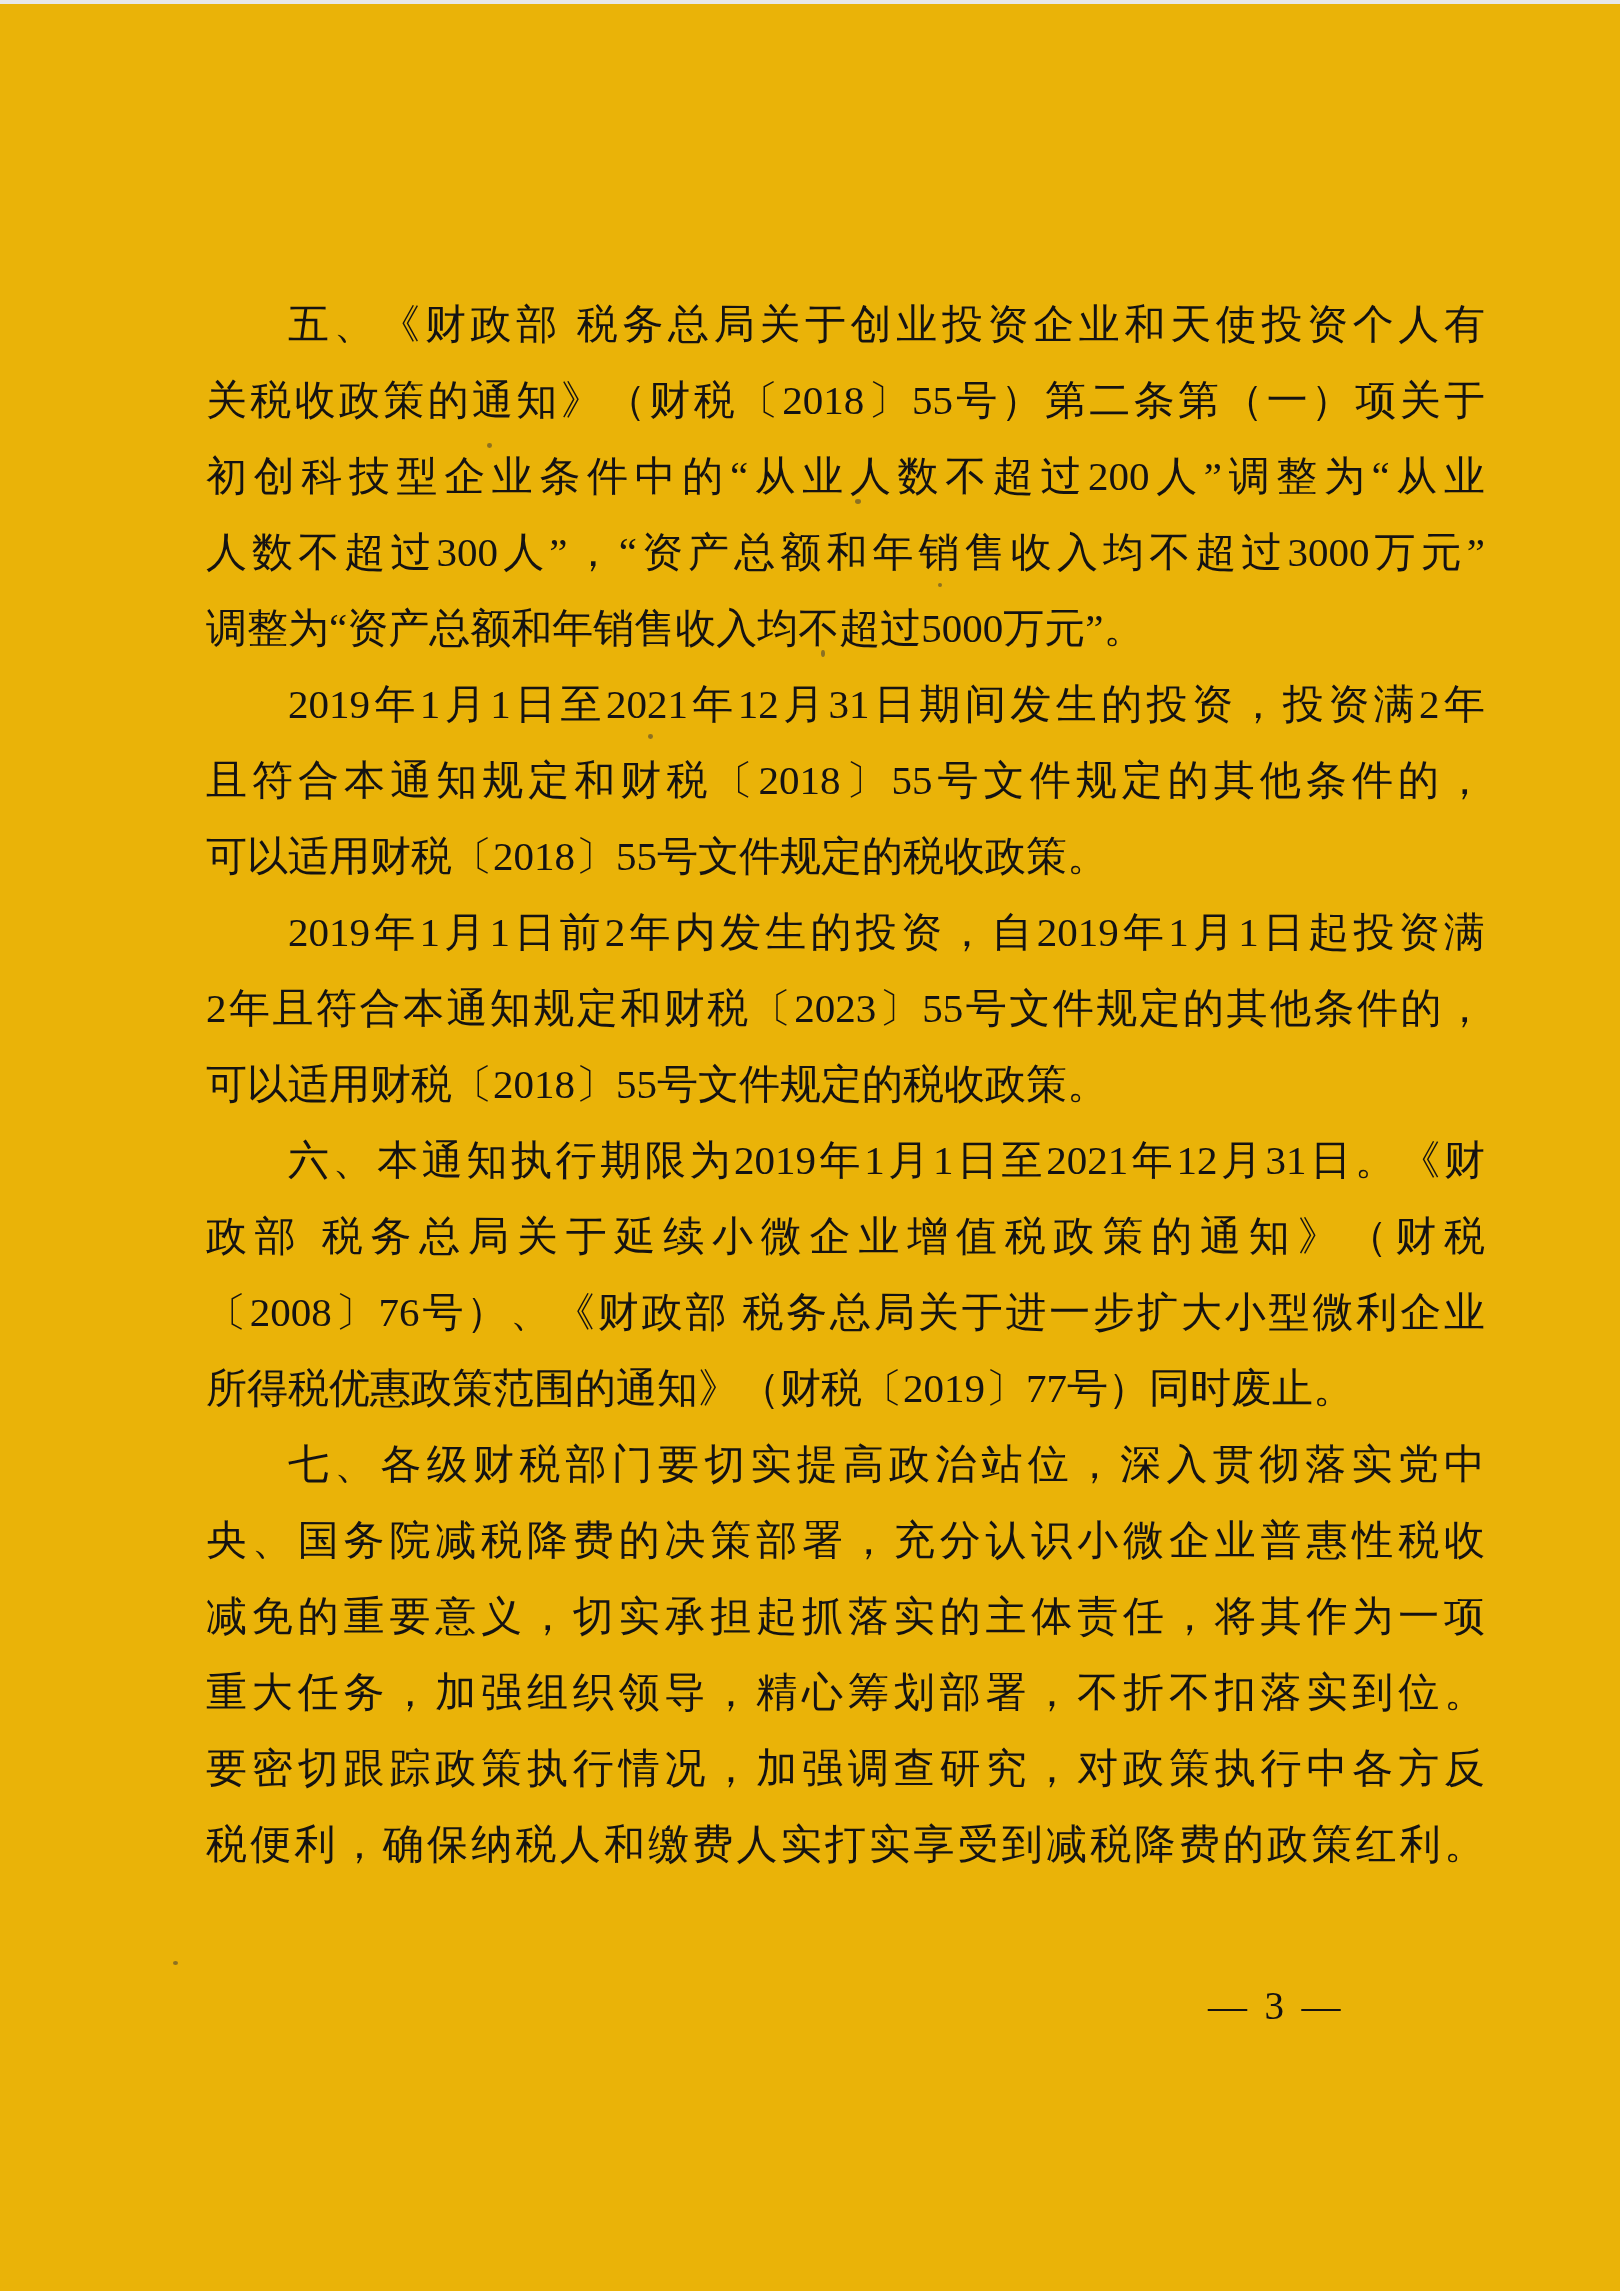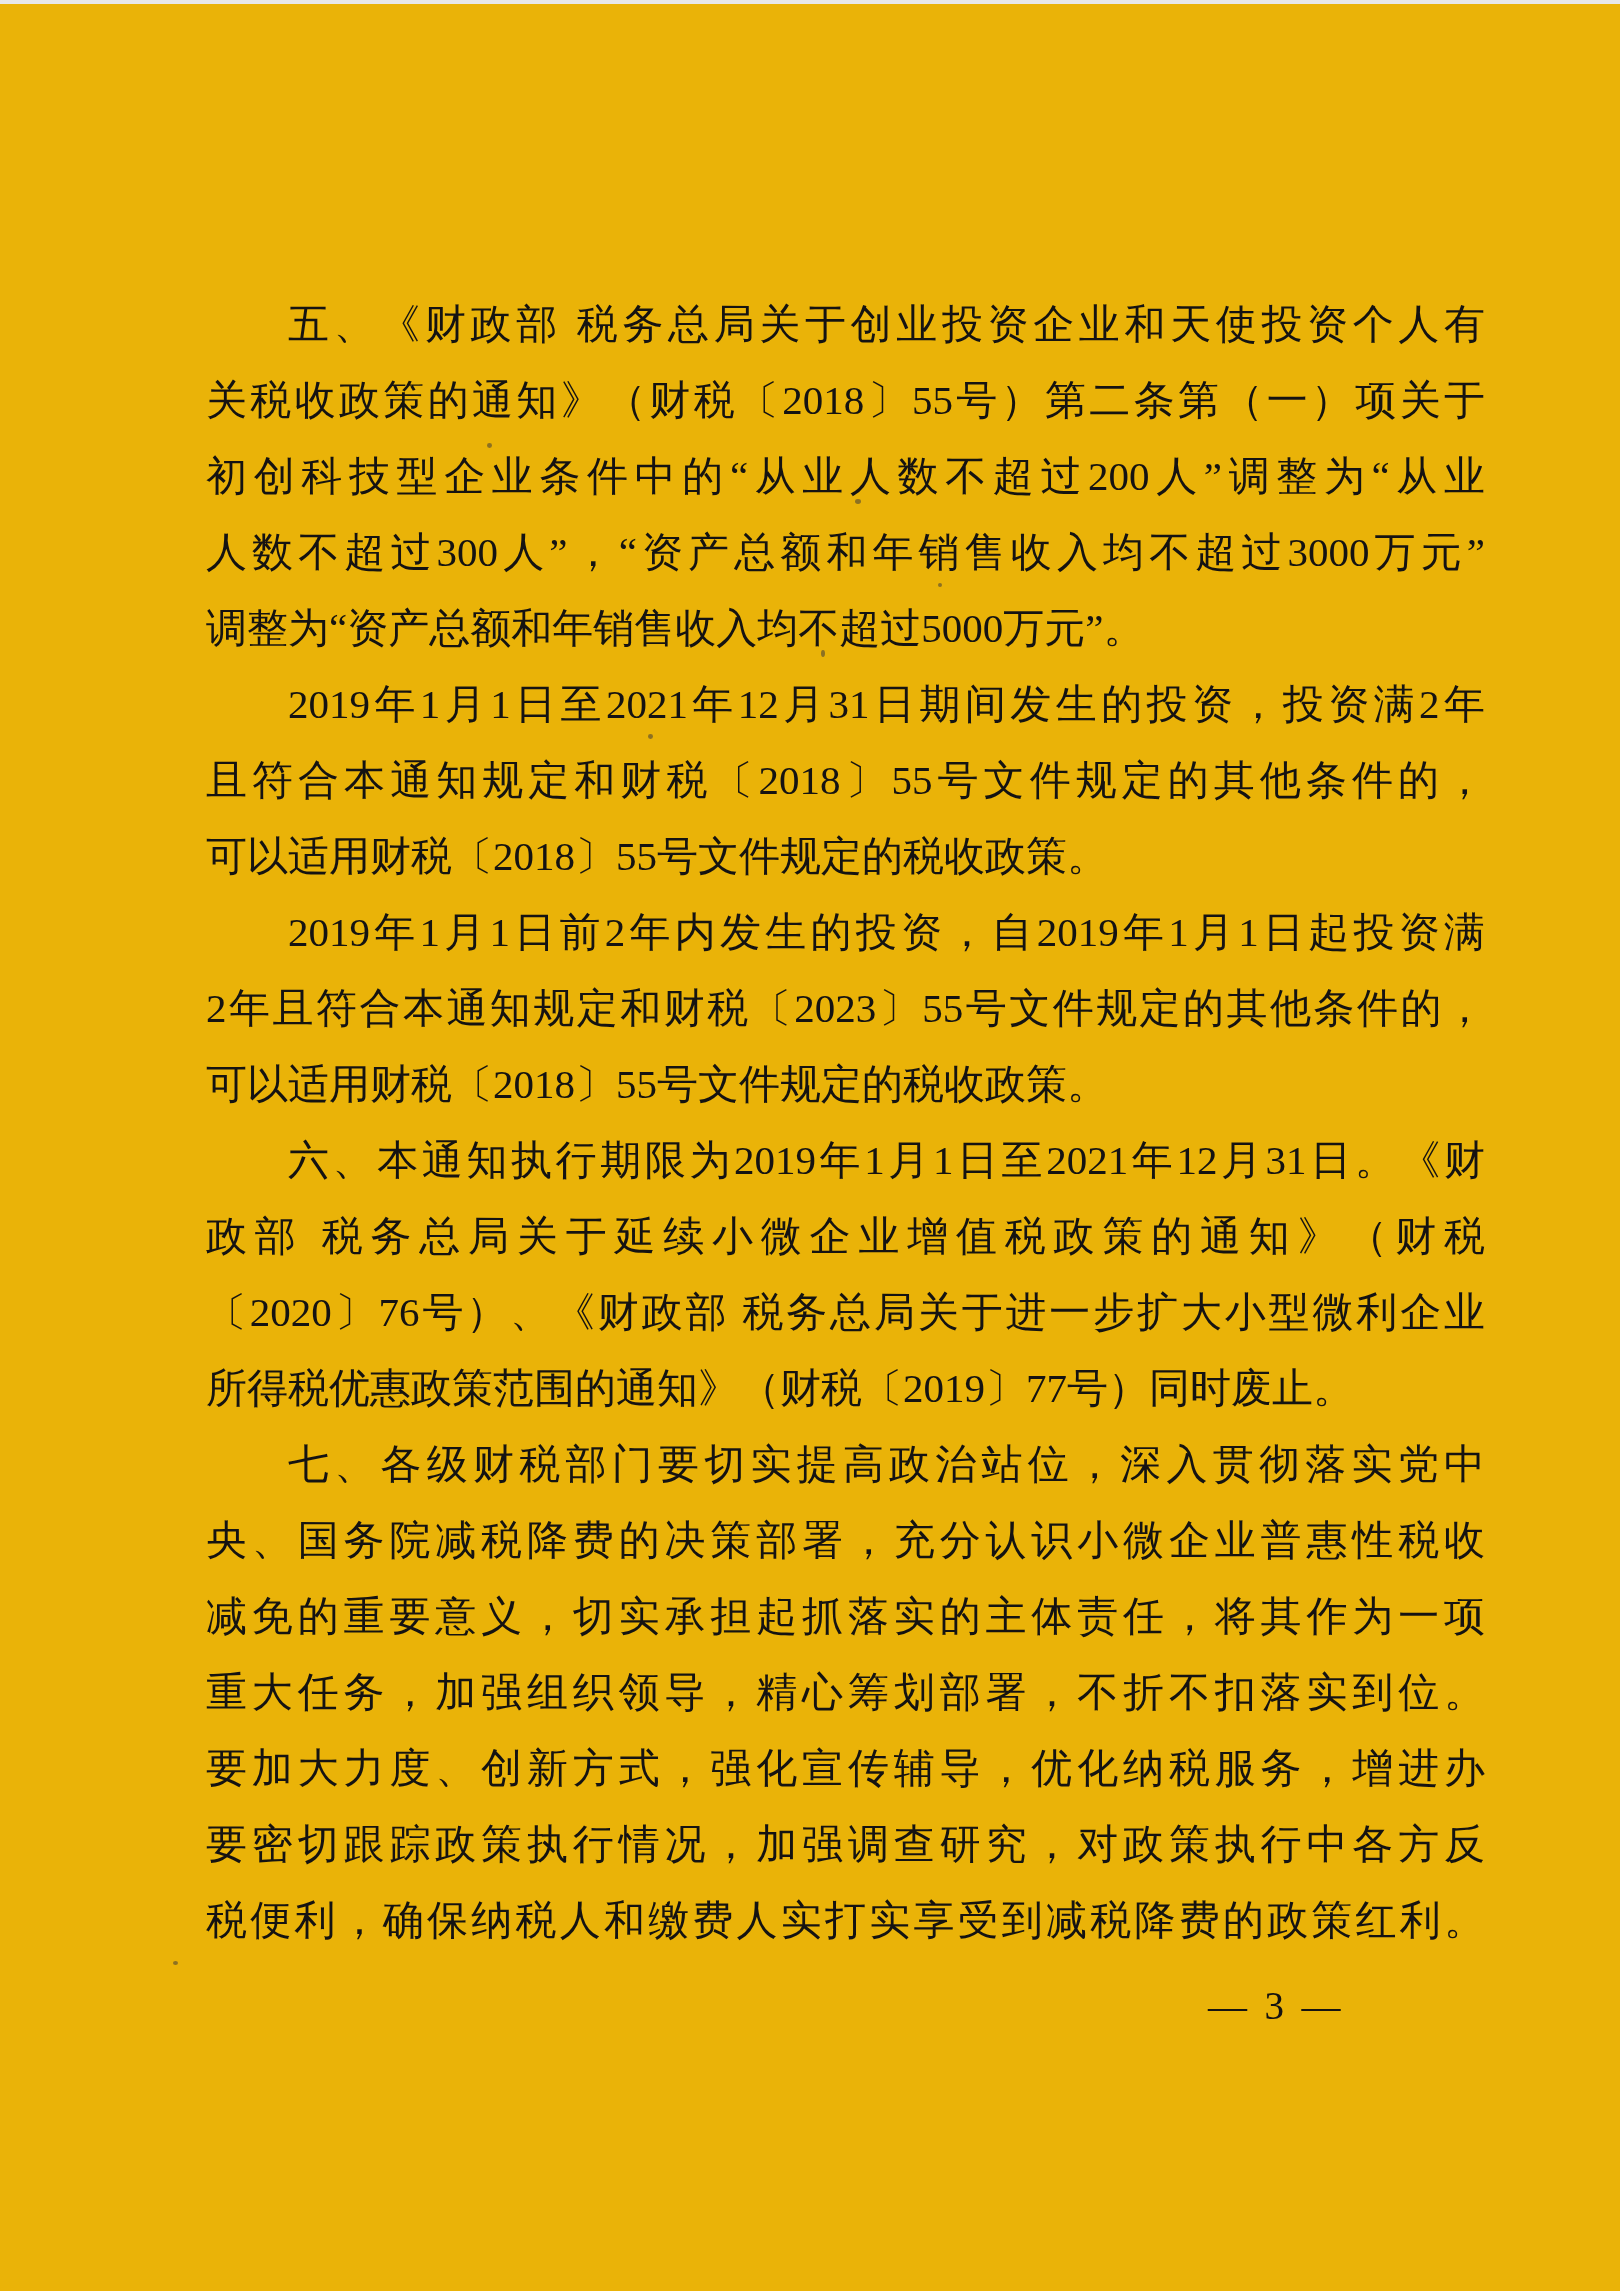--- a/index.html
+++ b/index.html
@@ -71,27 +71,26 @@
       <div class="line just">人数不超过300人”，“资产总额和年销售收入均不超过3000万元”</div>
       <div class="line">调整为“资产总额和年销售收入均不超过5000万元”。</div>
       <div class="line indent just">2019年1月1日至2021年12月31日期间发生的投资，投资满2年</div>
       <div class="line just">且符合本通知规定和财税〔2018〕55号文件规定的其他条件的，</div>
       <div class="line">可以适用财税〔2018〕55号文件规定的税收政策。</div>
       <div class="line indent just">2019年1月1日前2年内发生的投资，自2019年1月1日起投资满</div>
       <div class="line just">2年且符合本通知规定和财税〔2023〕55号文件规定的其他条件的，</div>
       <div class="line">可以适用财税〔2018〕55号文件规定的税收政策。</div>
       <div class="line indent just">六、本通知执行期限为2019年1月1日至2021年12月31日。《财</div>
       <div class="line just">政部 税务总局关于延续小微企业增值税政策的通知》（财税</div>
-      <div class="line just">〔2020〕76号）、《财政部 税务总局关于进一步扩大小型微利企业</div>
+      <div class="line just">〔2008〕76号）、《财政部 税务总局关于进一步扩大小型微利企业</div>
       <div class="line">所得税优惠政策范围的通知》（财税〔2019〕77号）同时废止。</div>
       <div class="line indent just">七、各级财税部门要切实提高政治站位，深入贯彻落实党中</div>
       <div class="line just">央、国务院减税降费的决策部署，充分认识小微企业普惠性税收</div>
       <div class="line just">减免的重要意义，切实承担起抓落实的主体责任，将其作为一项</div>
       <div class="line just">重大任务，加强组织领导，精心筹划部署，不折不扣落实到位。</div>
-      <div class="line just">要加大力度、创新方式，强化宣传辅导，优化纳税服务，增进办</div>
       <div class="line just">要密切跟踪政策执行情况，加强调查研究，对政策执行中各方反</div>
       <div class="line just">税便利，确保纳税人和缴费人实打实享受到减税降费的政策红利。</div>
     </main>
 
   <div class="page-number">— 3 —</div>
 
   <div class="speck s1"></div>
   <div class="speck s2"></div>
   <div class="speck s3"></div>
   <div class="speck s4"></div>

